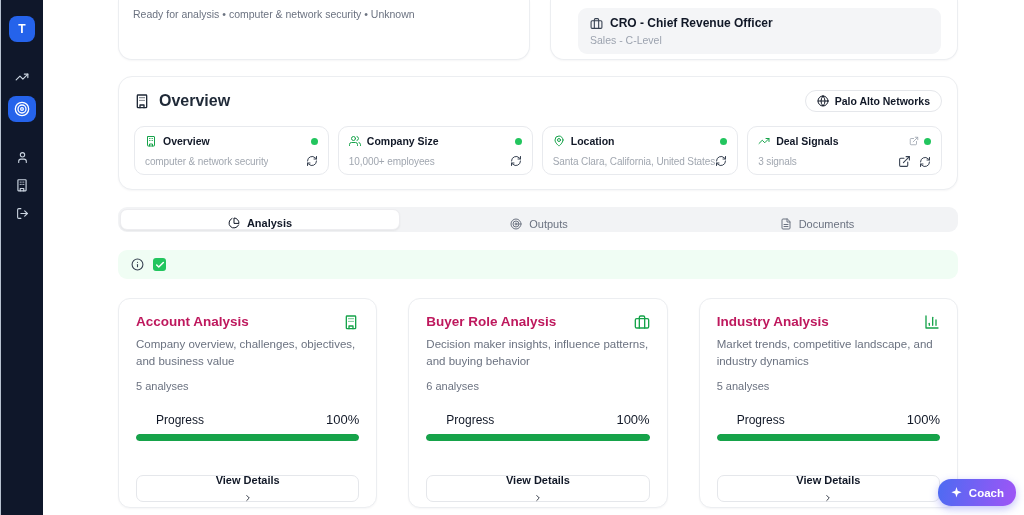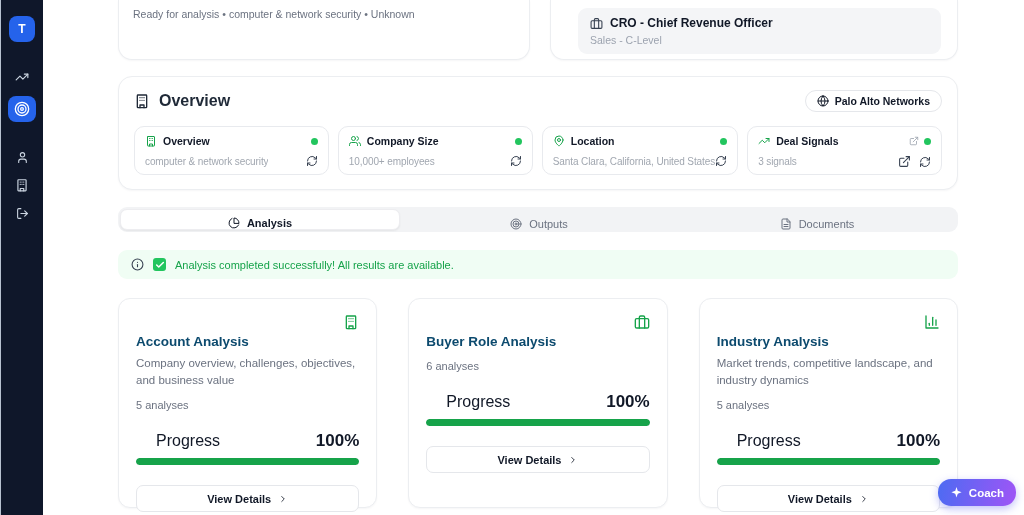--- a/index.html
+++ b/index.html
@@ -66,32 +66,32 @@
   .banner { margin-top:18px; background:#f0fdf4; border-radius:9px; padding:0 13px; height:29px;
     display:flex; align-items:center; gap:9px; }
   .banner-text { font-size:11px; color:var(--accent-green,#16a34a); font-weight:500; }
   .check-sq { width:13px; height:13px; background:var(--dot-green,#22c55e); border-radius:3px;
     display:flex; align-items:center; justify-content:center; color:#fff; }
 
   
   .cards { margin-top:19px; display:grid; grid-template-columns:repeat(3,1fr); gap:31px; }
   .acard { border-radius:12px; padding:15px 17px; height:210px; }
   .acard-head { display:flex; align-items:flex-start; }
-  .acard-title { font-size:13.5px; font-weight:bold; color:#0c4a6e;margin-top:20px; }
+  .acard-title { font-size:13.5px; font-weight:bold; color:#be185d; }
   .acard-icon { margin-left:auto; color:var(--accent-green,#16a34a); }
   .acard-desc { font-size:11.5px; color:#6b7280; line-height:1.45; margin-top:6px; }
   .acard-count { font-size:11px; color:#6b7280; margin-top:11px; }
   .prog-row { display:flex; align-items:center; margin-top:20px; }
-  .prog-label { font-size:16px; color:#111827;padding-left:20px; }
-  .prog-pct { margin-left:auto; font-size:17px; font-weight:bold; color:#111827; }
+  .prog-label { font-size:12px; color:#111827;padding-left:20px; }
+  .prog-pct { margin-left:auto; font-size:13px; font-weight:normal; color:#111827; }
   .prog-track { margin-top:7px; height:7px; border-radius:5px; background:#e5e7eb; overflow:hidden; }
   .prog-fill { height:100%; background:var(--accent-green,#16a34a); border-radius:5px; }
-  .view-btn { margin-top:20px; width:100%; height:27px; background:#fff; border:1px solid #e5e7eb;
+  .view-btn { margin-top:34px; width:100%; height:27px; background:#fff; border:1px solid #e5e7eb;
     border-radius:7px; display:flex; align-items:center; justify-content:center; gap:7px;
-    font-size:11px; font-weight:600; color:#111827; cursor:pointer; font-family:inherit; }
+    font-size:11px; font-weight:600; color:#111827; cursor:pointer; font-family:inherit;flex-direction:column; }
 
   
   .coach { position:fixed; right:8px; bottom:9px; display:flex; align-items:center; gap:6px;
     padding:7px 12px; border-radius:13px; border:none; cursor:pointer; color:#fff;
     background:linear-gradient(100deg,#4d6bf2 0%, #9f55f6 100%);
     font-size:11.5px; font-weight:bold; font-family:inherit; box-shadow:0 3px 8px rgba(99,102,241,.4); }
 
   .ic { display:inline-flex; flex-shrink:0; }
   .ic svg { width:100%; height:100%; }
   .ic-10 { width:10px; height:10px; } .ic-12 { width:12px; height:12px; }
@@ -381,21 +381,20 @@
               <line x1="12" y1="8" x2="12.01" y2="8"></line>
             </svg>
           </span>
         <span class="check-sq">
           <span class="ic ic-10">
               <svg viewBox="0 0 24 24" fill="none" stroke="currentColor" stroke-width="3.5" stroke-linecap="round" stroke-linejoin="round">
                 <polyline points="20 6 9 17 4 12"></polyline>
               </svg>
             </span>
         </span>
-        <span class="banner-text">Analysis completed successfully! All results are available.</span>
       </div>
 
       <div class="cards">
 
         <section class="card-shell acard">
           <div class="acard-head">
             <span class="acard-title">Account Analysis</span>
             <span class="acard-icon ic ic-16">
                 <svg viewBox="0 0 24 24" fill="none" stroke="currentColor" stroke-width="2" stroke-linecap="round" stroke-linejoin="round">
                   <rect x="5" y="3" width="14" height="19" rx="1"></rect>
@@ -426,20 +425,21 @@
         <section class="card-shell acard">
           <div class="acard-head">
             <span class="acard-title">Buyer Role Analysis</span>
             <span class="acard-icon ic ic-16">
                 <svg viewBox="0 0 24 24" fill="none" stroke="currentColor" stroke-width="2" stroke-linecap="round" stroke-linejoin="round">
                   <rect x="2" y="7" width="20" height="14" rx="2"></rect>
                   <path d="M16 21V5a2 2 0 0 0-2-2h-4a2 2 0 0 0-2 2v16"></path>
                 </svg>
               </span>
           </div>
+          <div class="acard-desc">Decision maker insights, influence patterns, and buying behavior</div>
           <div class="acard-count">6 analyses</div>
           <div class="prog-row">
             <span class="prog-label">Progress</span>
             <span class="prog-pct">100%</span>
           </div>
           <div class="prog-track">
             <div class="prog-fill" style="width: 100%;"></div>
           </div>
           <button class="view-btn">
             <span>View Details</span>

